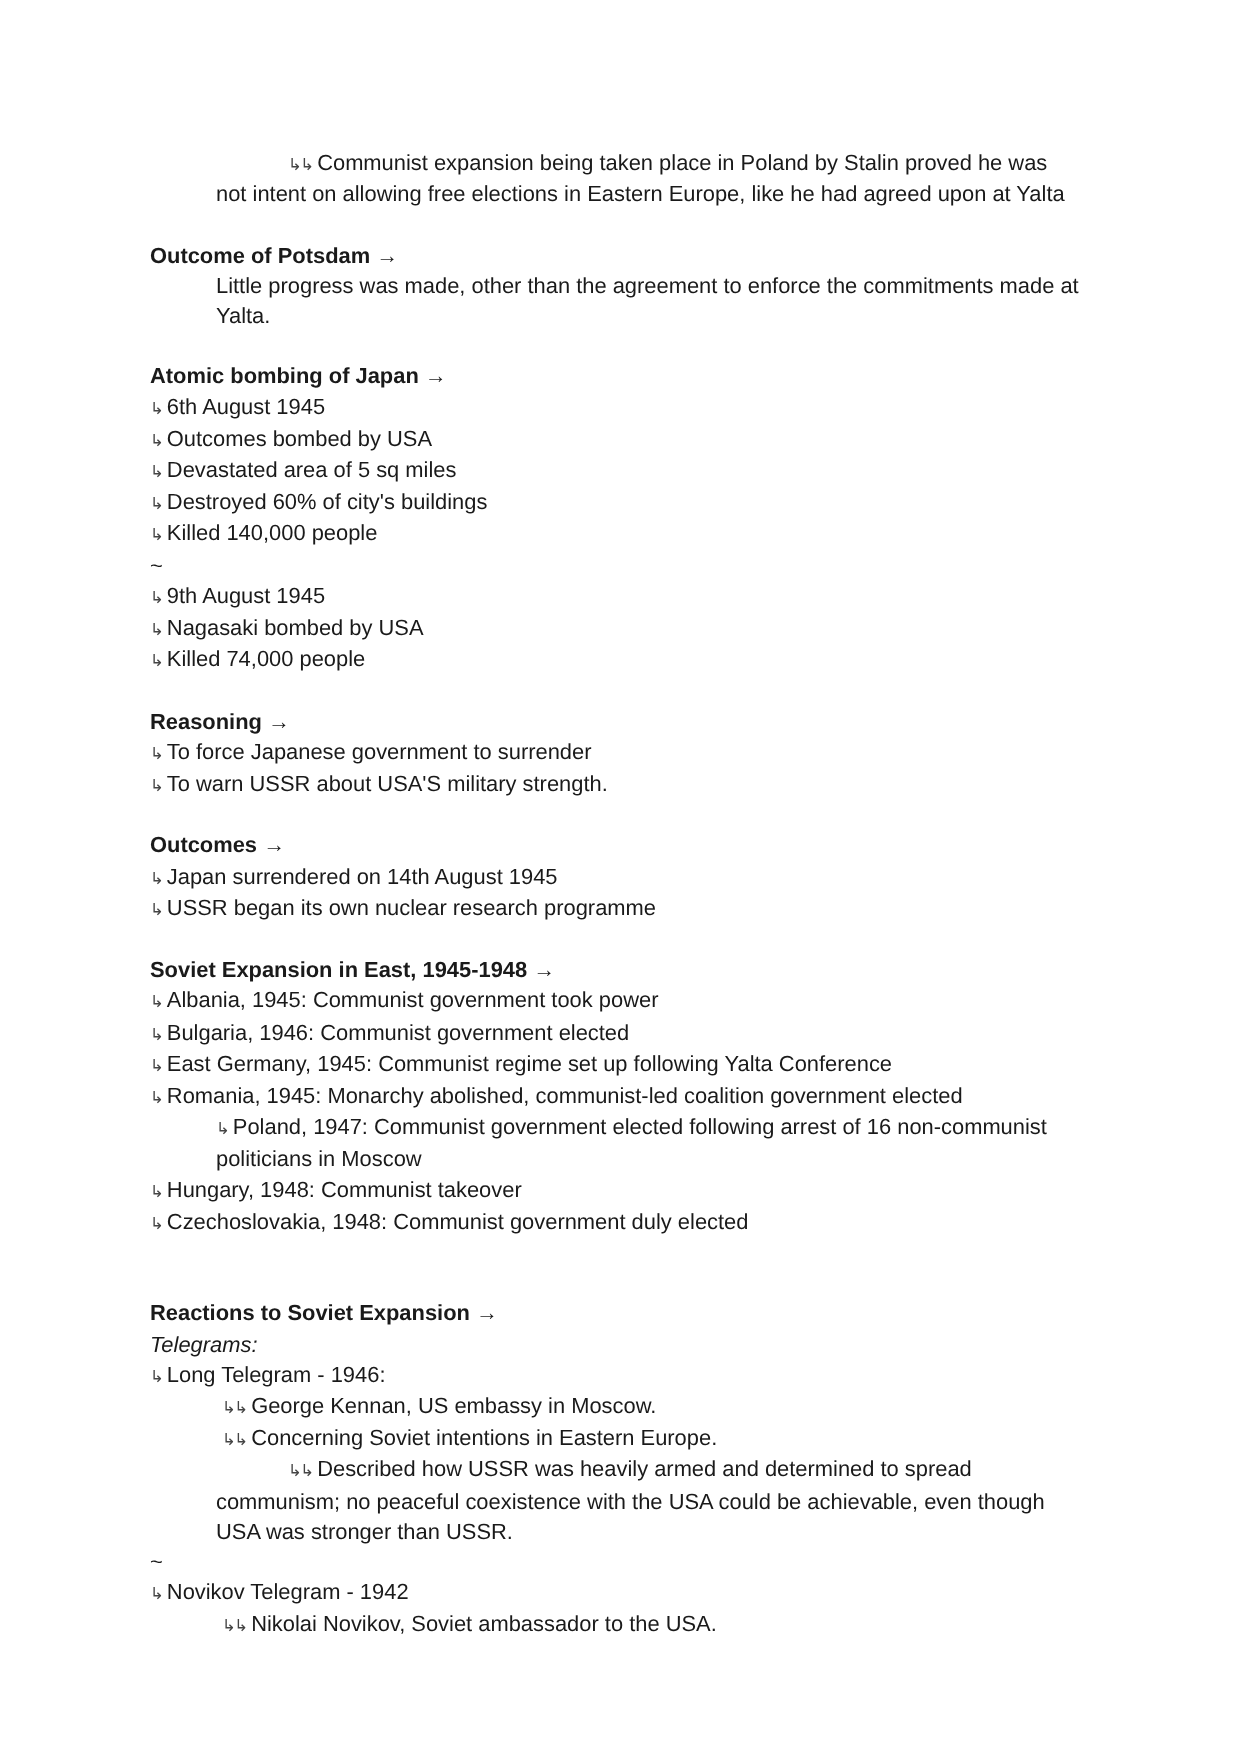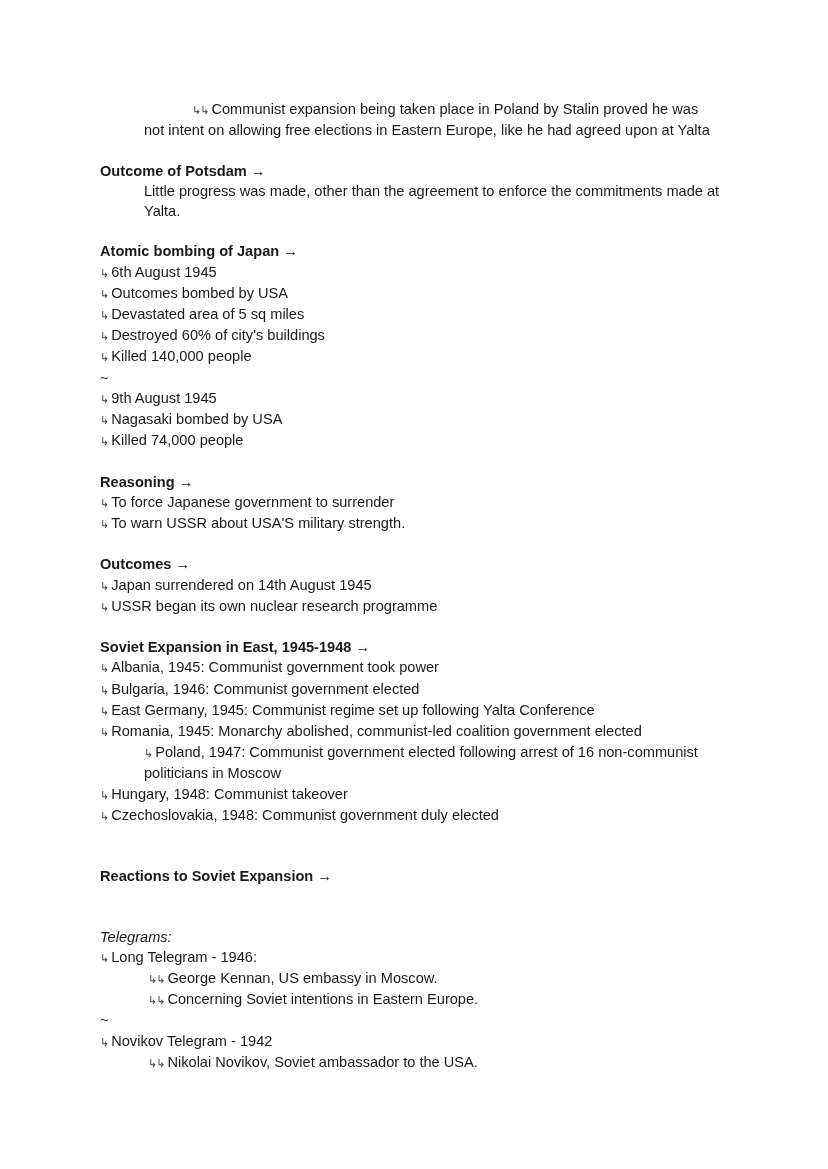--- a/index.html
+++ b/index.html
@@ -19,21 +19,21 @@
       position: absolute;
       left: 100px;
       top: 99px;
       width: 622px;
       font-size: 14.6px;
       line-height: 20.2px;
     }
     .line { white-space: nowrap; }
     .wrap { white-space: normal; margin-left: 44px; }
     .heading { font-weight: bold; }
-    .italic { font-style: italic; margin-top: 40px; }
+    .italic { font-style: italic; }
     .blank { height: 20.2px; }
     .indent2 { padding-left: 48px; }
     .glyph { font-size: 11px; color: #444; letter-spacing: -1px; margin-right: 3px; }
     .sub-first { text-indent: 48px; }
   </style>
 </head>
 <body>
 
 <div class="page">
 
@@ -77,17 +77,18 @@
   <div class="line"><span class="glyph">↳</span><span>Hungary, 1948: Communist takeover</span></div>
   <div class="line"><span class="glyph">↳</span><span>Czechoslovakia, 1948: Communist government duly elected</span></div>
   <div class="blank"></div>
   <div class="blank"></div>
 
   <div class="line heading">Reactions to Soviet Expansion →</div>
   <div class="line italic">Telegrams:</div>
   <div class="line"><span class="glyph">↳</span><span>Long Telegram - 1946:</span></div>
   <div class="line indent2"><span class="glyph">↳↳</span><span>George Kennan, US embassy in Moscow.</span></div>
   <div class="line indent2"><span class="glyph">↳↳</span><span>Concerning Soviet intentions in Eastern Europe.</span></div>
+  <div class="wrap sub-first"><span class="glyph">↳↳</span><span>Described how USSR was heavily armed and determined to spread communism; no peaceful coexistence with the USA could be achievable, even though USA was stronger than USSR.</span></div>
   <div class="line">~</div>
   <div class="line"><span class="glyph">↳</span><span>Novikov Telegram - 1942</span></div>
   <div class="line indent2"><span class="glyph">↳↳</span><span>Nikolai Novikov, Soviet ambassador to the USA.</span></div>
 
 </div>
 
 </body></html>

